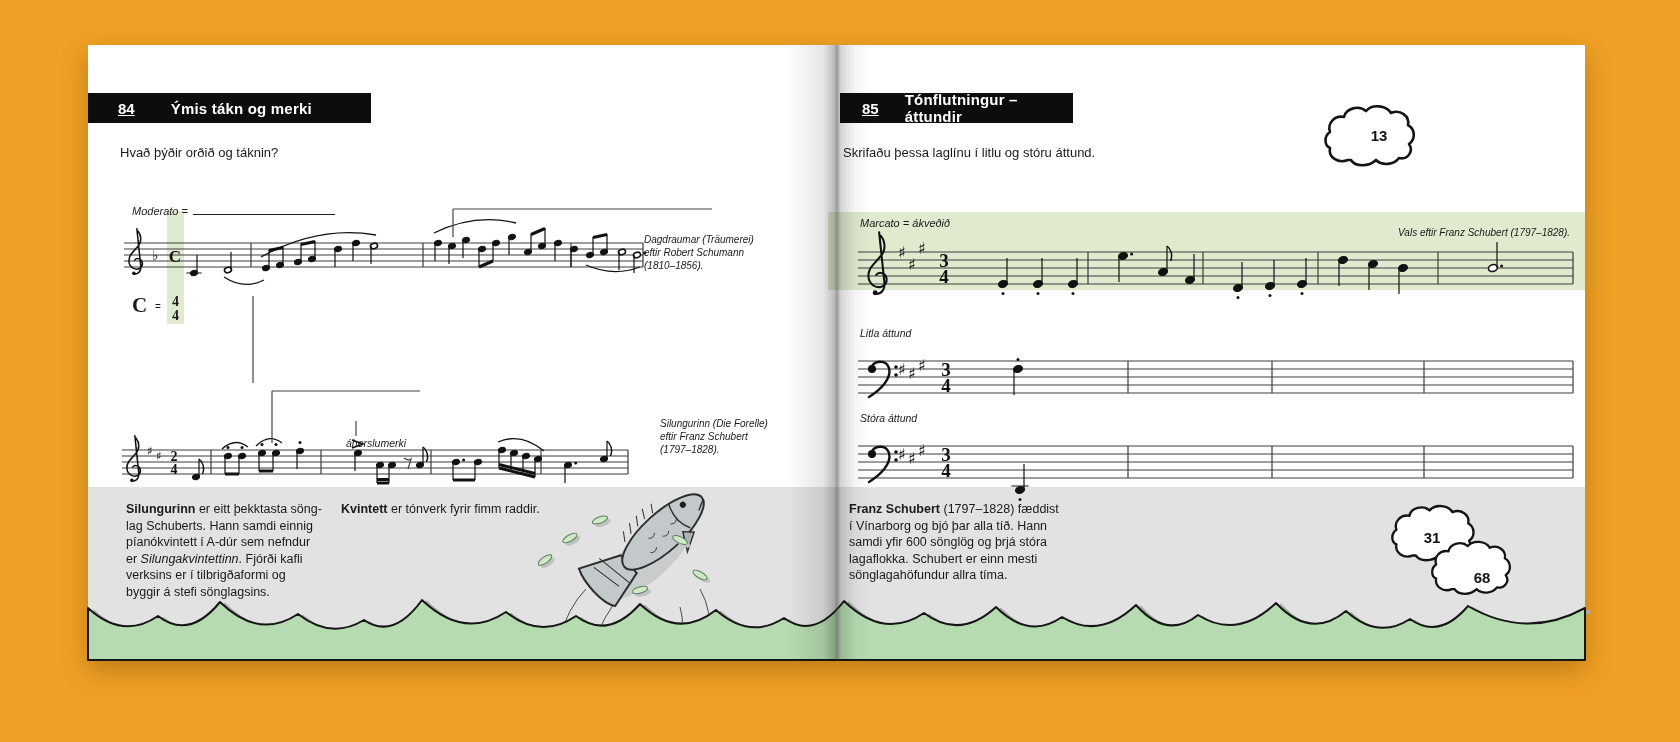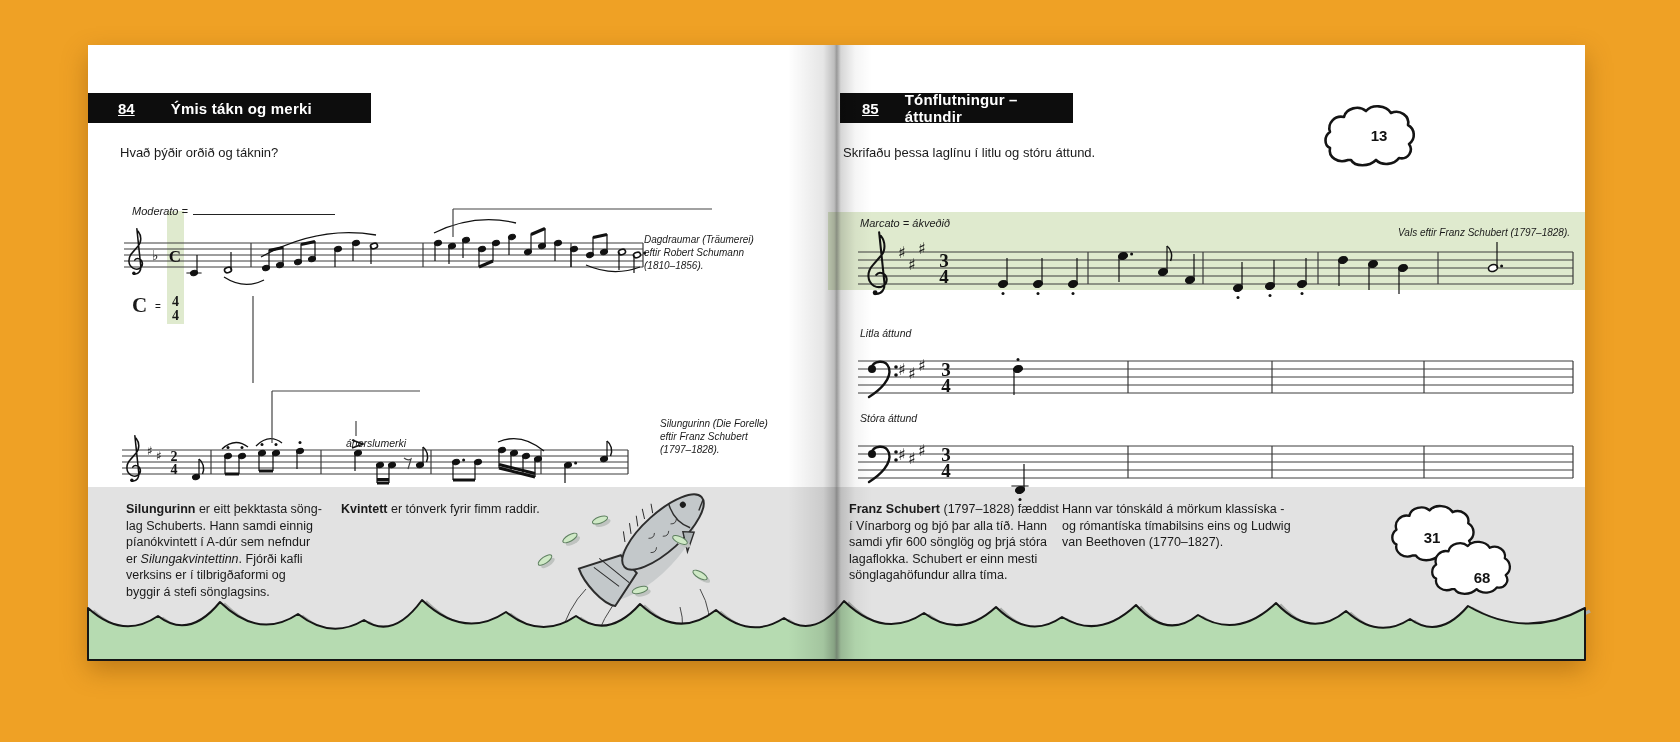--- a/index.html
+++ b/index.html
@@ -416,23 +416,20 @@
         <circle cx="182" cy="269.4" r="1.5" fill="#111"></circle>
       </g>
   </svg>
 
   <p class="abs note-p" style="left:755px;top:450px;width:240px;"><b>Franz Schubert</b><span> (1797–1828) fæddist
 í Vínarborg og bjó þar alla tíð. Hann
 samdi yfir 600 sönglög og þrjá stóra
 lagaflokka. Schubert er einn mesti
 sönglagahöfundur allra tíma.</span></p>
 
-  <p class="abs note-p" style="left:968px;top:450px;width:270px;">Hann var tónskáld á mörkum klassíska -
-og rómantíska tímabilsins eins og Ludwig
-van Beethoven (1770–1827).</p>
 
   <svg class="abs" style="left:1235px;top:58px;z-index:5;" width="100" height="70" viewBox="0 0 100 70">
     <use href="#cloud-shape"></use>
     <text x="56" y="38" class="cloudnum">13</text>
   </svg>
 
   <svg class="abs" style="left:1300px;top:450px;z-index:7;" width="150" height="130" viewBox="0 0 150 130">
     <use href="#cloud-shape" transform="translate(2,8) scale(0.92)"></use>
     <text x="44" y="48" class="cloudnum">31</text>
     <use href="#cloud-shape" transform="translate(42,44) scale(0.88)"></use>

